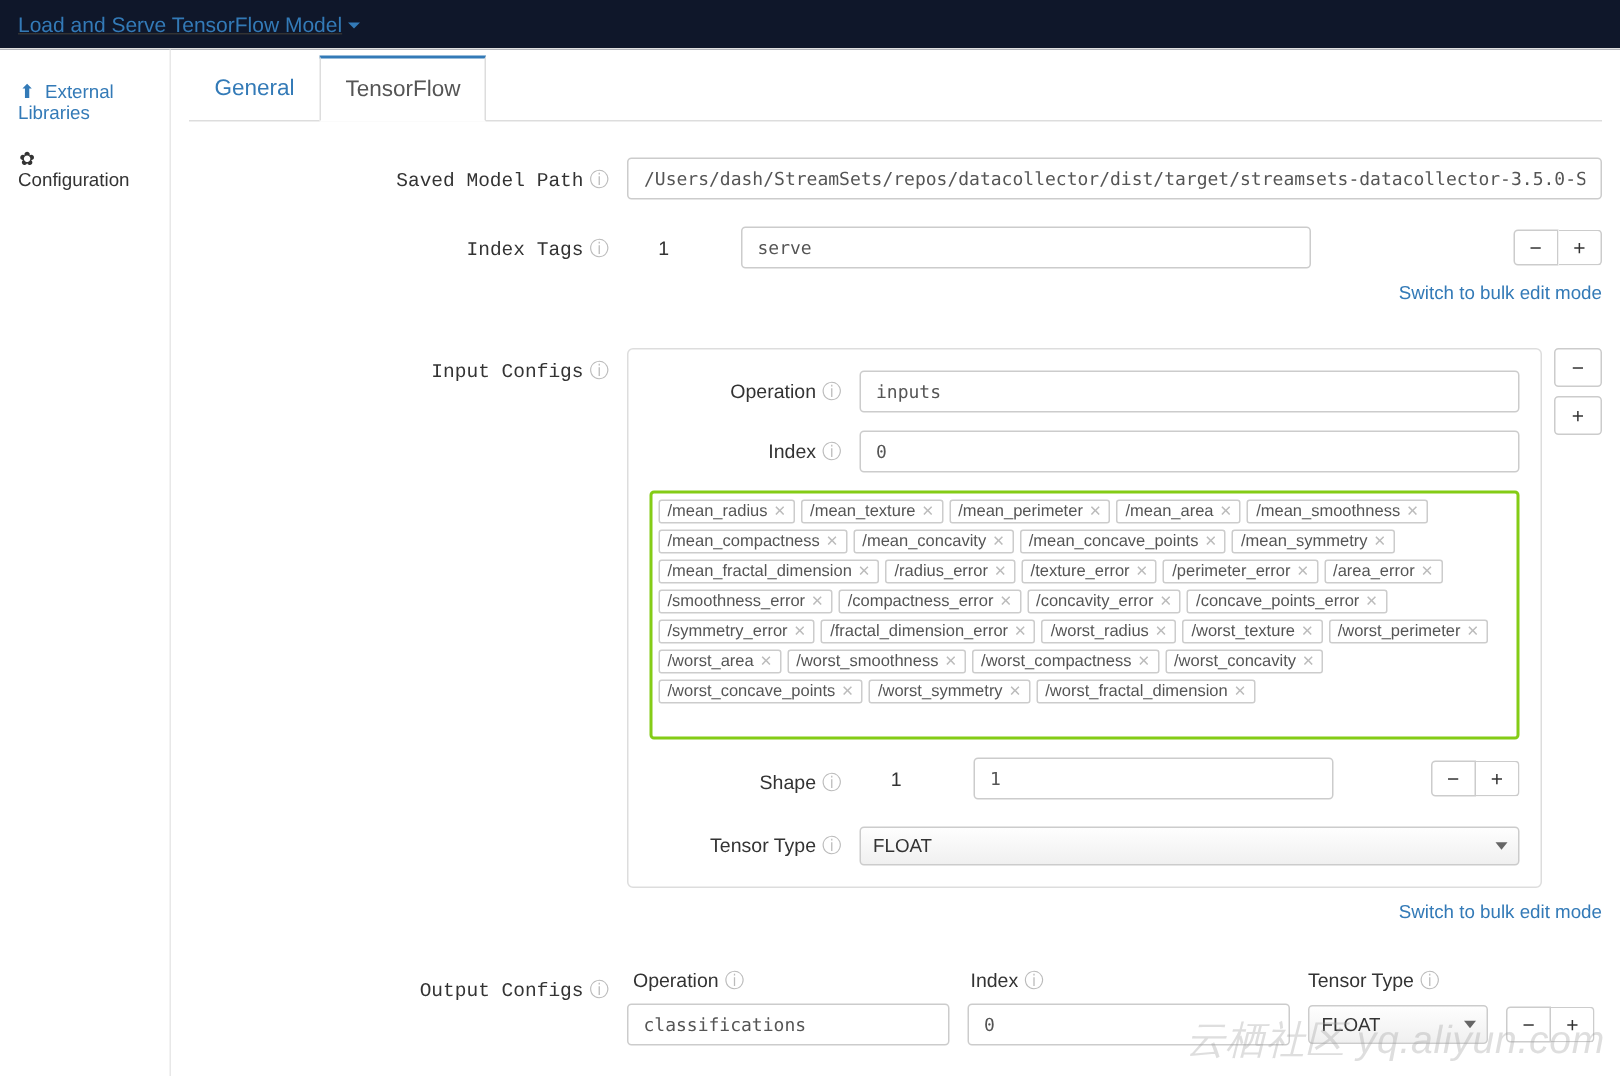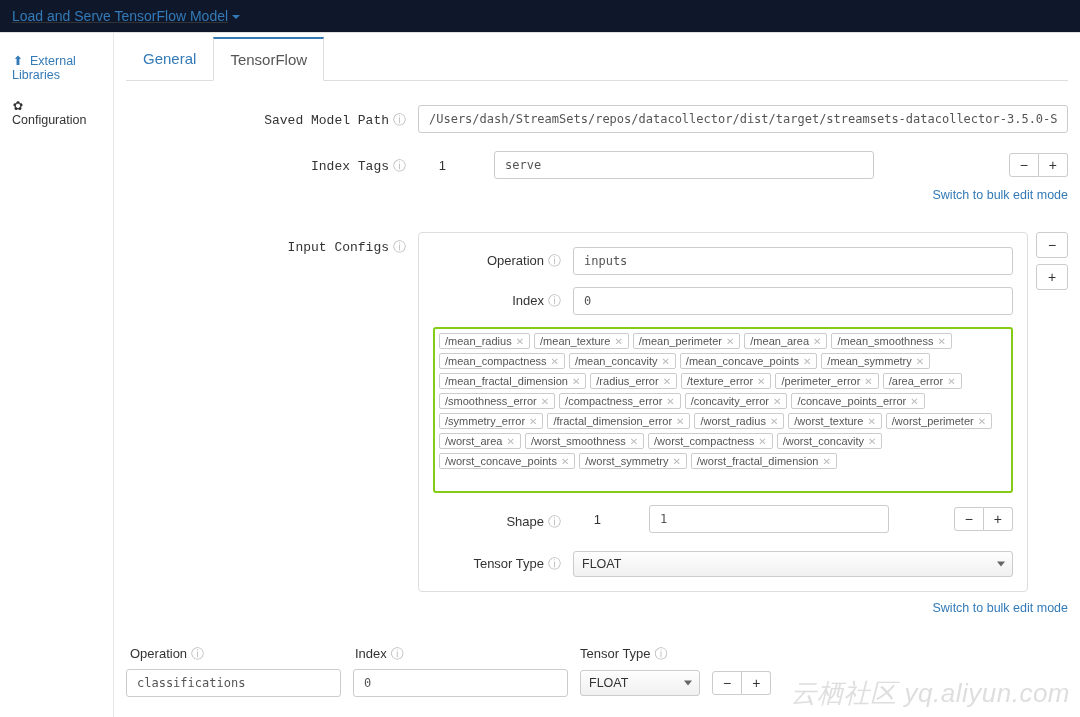--- a/index.html
+++ b/index.html
@@ -168,20 +168,21 @@
             <div class="side-btns">
               <button class="btn">−</button>
               <button class="btn">+</button>
             </div>
           </div>
           <div class="switch-link" style="padding-top:8px;"><a href="#">Switch to bulk edit mode</a></div>
         </div>
       </div>
 
       <div class="row">
+        <div class="label-col"><span>Output Configs</span><span class="help">ⓘ</span></div>
         <div class="field-col">
           <div class="out-header">
             <div style="flex:0 0 225px"><span>Operation</span><span class="help">ⓘ</span></div>
             <div style="flex:0 0 225px"><span>Index</span><span class="help">ⓘ</span></div>
             <div style="flex:1"><span>Tensor Type</span><span class="help">ⓘ</span></div>
           </div>
           <div class="out-row">
             <input class="input-text" style="flex: 0 0 215px;" value="classifications">
             <input class="input-text" style="flex: 0 0 215px;" value="0">
             <div class="select-wrap" style="flex:0 0 120px">

